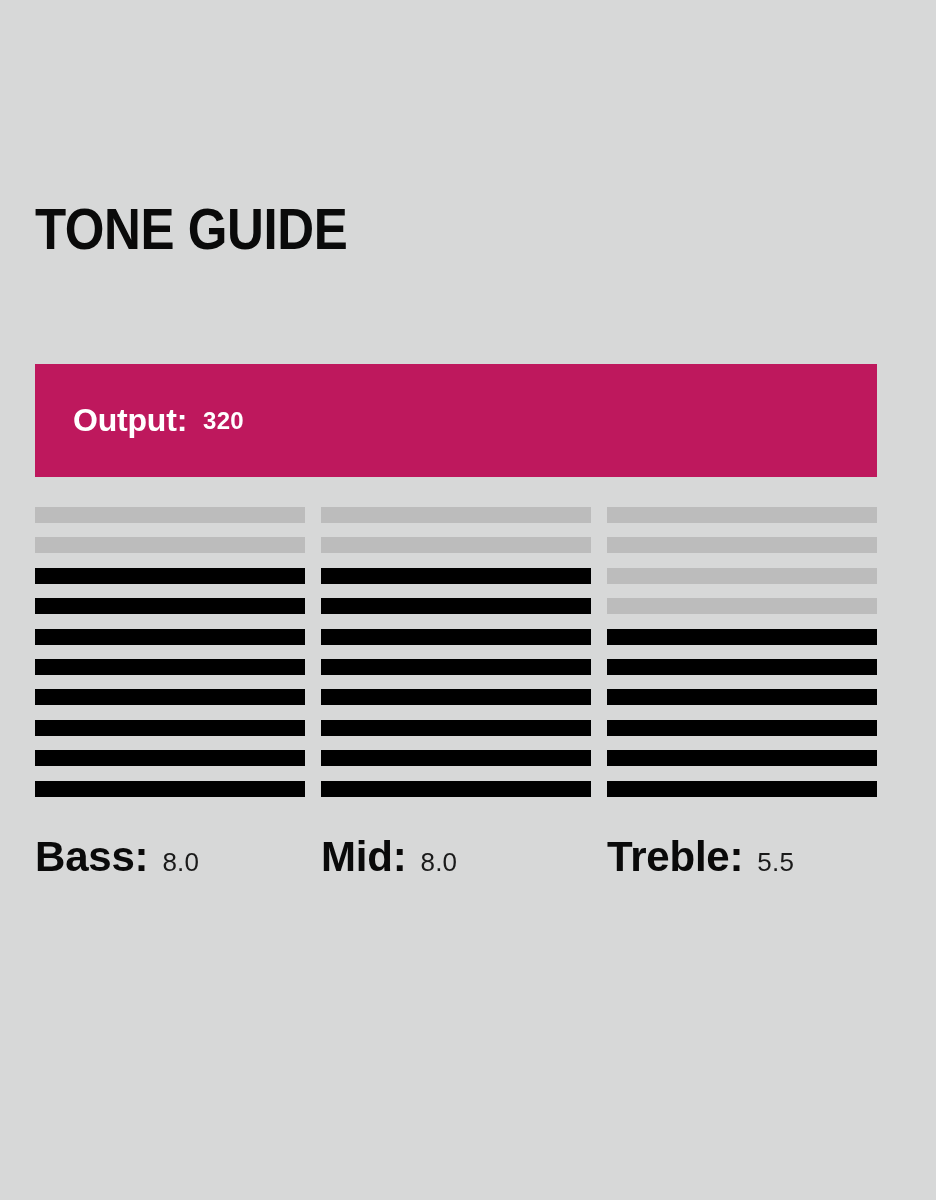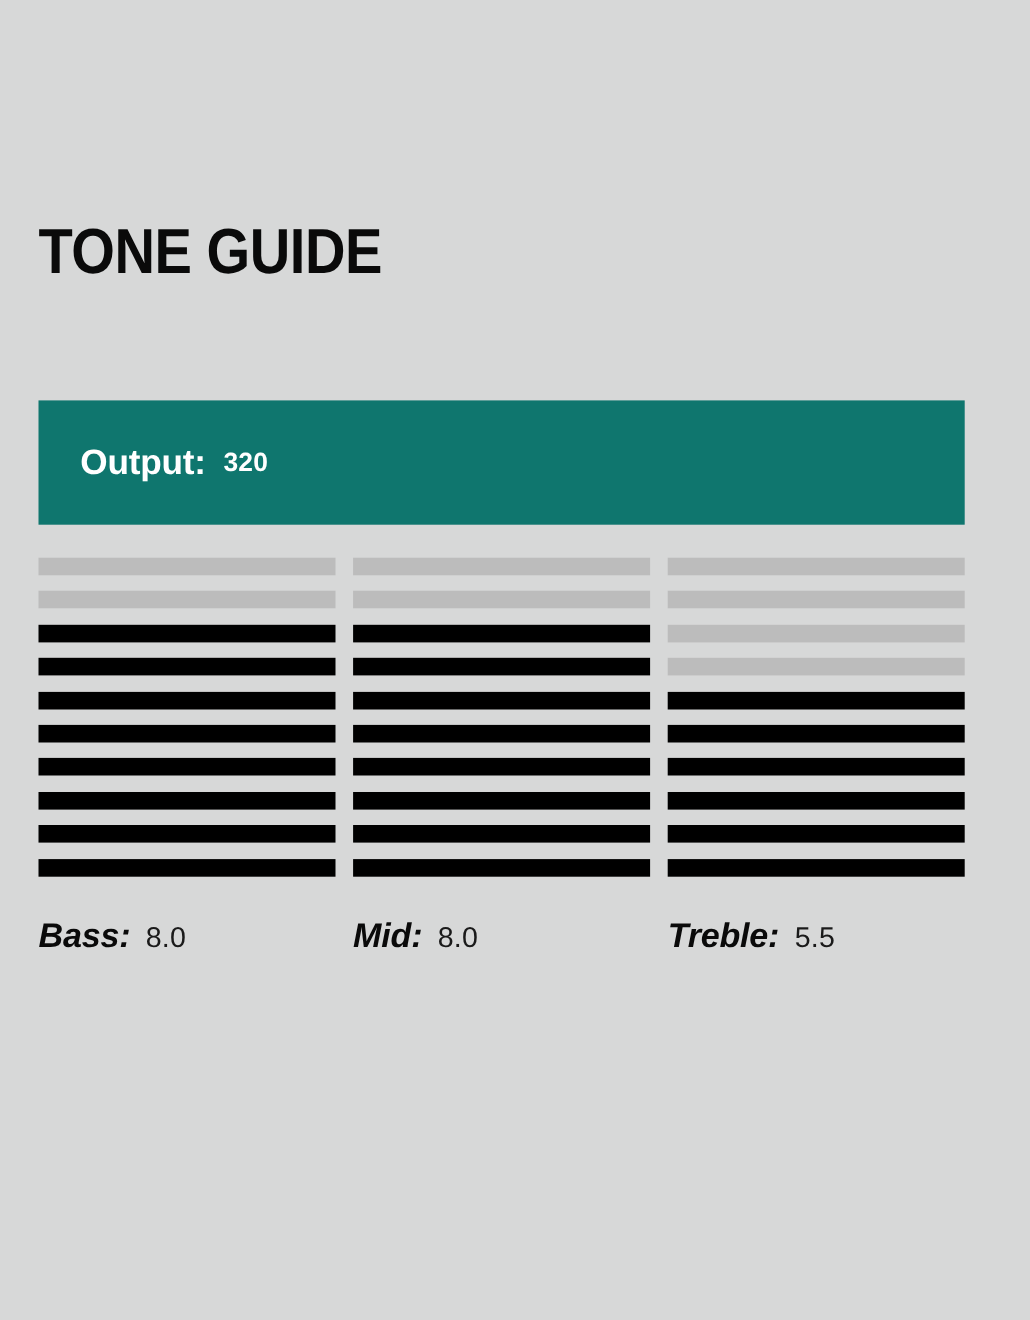--- a/index.html
+++ b/index.html
@@ -39,21 +39,21 @@
     white-space: nowrap;
   }
 
   
   .output-banner {
     position: absolute;
     left: 0;
     top: 364px;
     width: 842px;
     height: 113px;
-    background: #0f766e;
+    background: #be185d;
   }
   .output-inner {
     position: absolute;
     left: 38px;
     top: 0;
     height: 113px;
     display: flex;
     align-items: center;
     white-space: nowrap;
   }
@@ -107,25 +107,24 @@
     display: flex;
     gap: 16px;
   }
   .label-cell {
     flex: 1 1 0;
     display: flex;
     align-items: baseline;
     white-space: nowrap;
   }
   .band-name {
-    font-size: 31px;
+    font-size: 42px;
     font-weight: bold;
     color: #0a0a0a;
     letter-spacing: -0.2px;
-    font-style: italic;
   }
   .band-value {
     font-size: 26px;
     font-weight: normal;
     color: #1a1a1a;
     margin-left: 14px;
     letter-spacing: 0.2px;
   }
 </style>
 </head>

